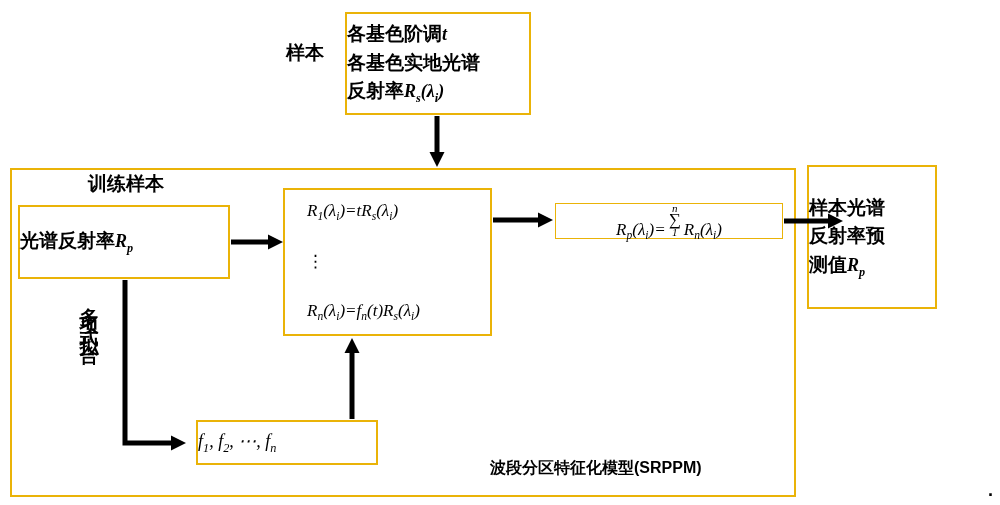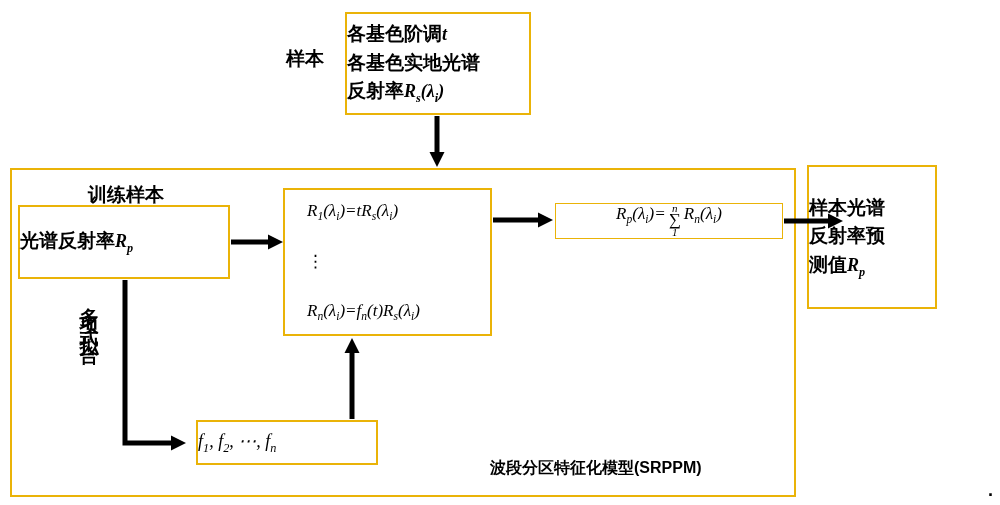--- a/index.html
+++ b/index.html
@@ -58,21 +58,21 @@
     font-size: 19px;
     font-weight: 600;
     font-family: "Liberation Sans", sans-serif;
   }
 
   .formulas-box { padding: 11px 4px; justify-content: space-between; }
   .formulas-box .math { font-size: 17px; }
   .formulas-box .dots { line-height: 0.7; font-style: normal; }
 
   .sum-box { flex-direction: row; border-width: 1.5px; }
-  .sum-box .math { font-size: 17px; }
+  .sum-box .math { font-size: 17px; margin-top: 16px; }
 
   .sigma-stack {
     display: inline-flex;
     flex-direction: column;
     align-items: center;
     line-height: 0.85;
     margin: 0 3px;
     vertical-align: middle;
   }
   .sigma-stack .limit {
@@ -107,23 +107,23 @@
     font-weight: 700;
   }
 </style>
 </head>
 <body>
 
 <div class="canvas">
 
   <div class="box outer-box" style="left:10px; top:168px; width:786px; height:329px;"></div>
 
-  <div class="abs-label cn" style="left:88px; top:181px;">训练样本</div>
+  <div class="abs-label cn" style="left:88px; top:170px;">训练样本</div>
 
-  <div class="abs-label cn" style="left:286px; top:45px;">样本</div>
+  <div class="abs-label cn" style="left:286px; top:39px;">样本</div>
 
   <div class="box" style="left:345px; top:12px; width:186px; height:103px;">
     <div class="cn"><span>各基色阶调</span><span class="math">t</span></div>
     <div class="cn">各基色实地光谱</div>
     <div class="cn"><span>反射率</span><span class="math">R<sub>s</sub>(λ<sub>i</sub>)</span></div>
   </div>
 
   <div class="box" style="left:18px; top:205px; width:212px; height:74px;">
     <div class="cn"><span>光谱反射率</span><span class="math">R<sub>p</sub></span></div>
   </div>

